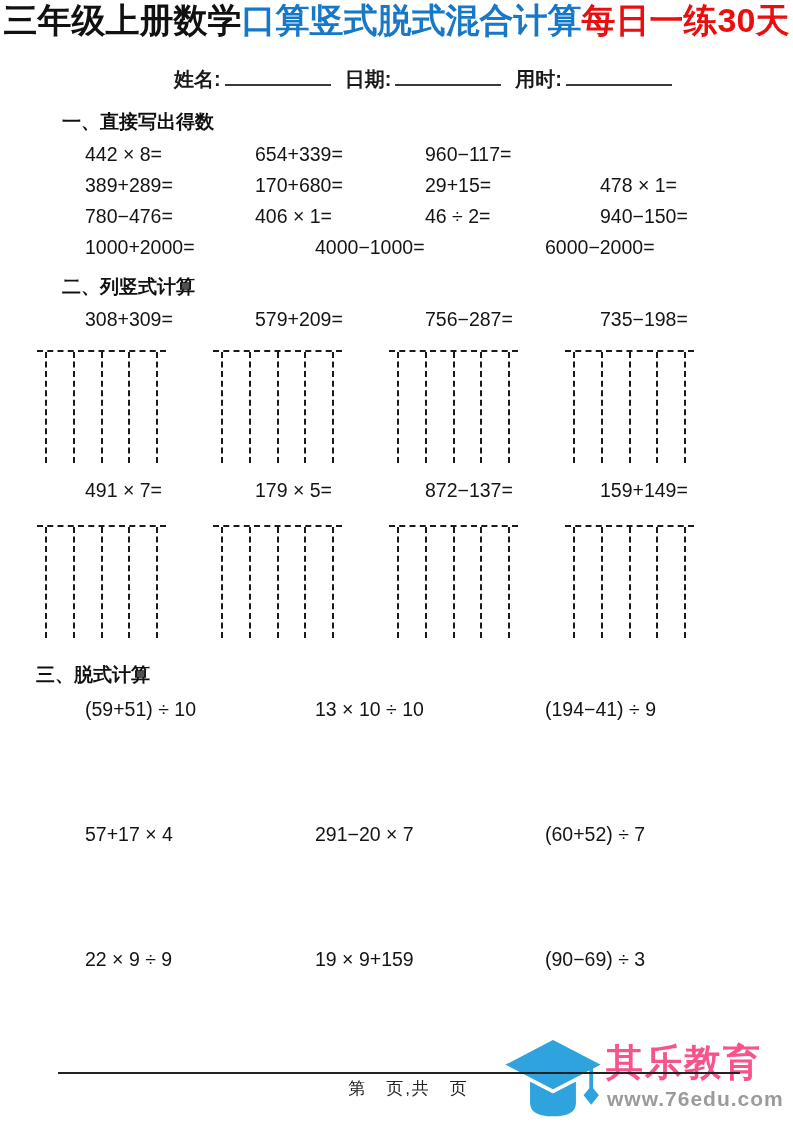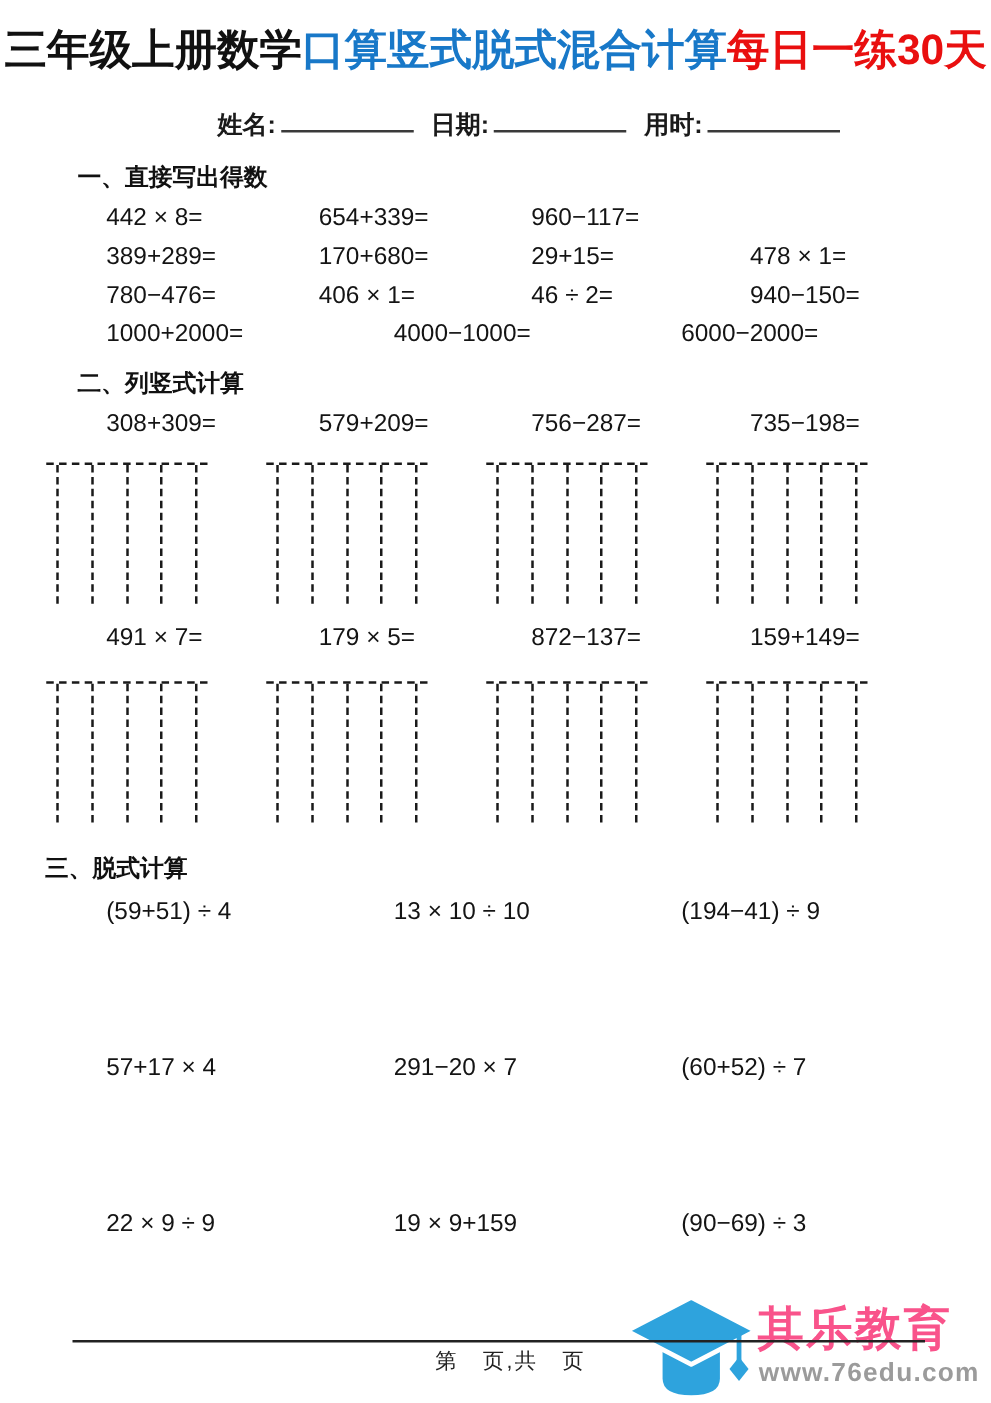--- a/index.html
+++ b/index.html
@@ -7,21 +7,20 @@
     position:relative;
     width:793px;height:1122px;
     background:#fff;
     overflow:hidden;
     font-family:"Liberation Sans", sans-serif;
     color:#141414;
   }
   
   .title{
     margin:0;
-    padding-top:20px;
     text-align:center;
     font-size:34px;
     font-weight:bold;
     letter-spacing:0px;
     line-height:40px;
     white-space:nowrap;
   }
   .title .t-black{color:#111111;}
   .title .t-blue{color:#1878c8;}
   .title .t-red{color:#e90f0f;}
@@ -250,21 +249,21 @@
         <i></i>
         <i></i>
         <i></i>
         <i></i>
       </div>
   </div>
 
   <div class="sec-heading offform-heading">三、脱式计算</div>
 
   <div class="row3 off-row">
-    <span>(59+51) ÷ 4</span>
+    <span>(59+51) ÷ 10</span>
     <span>13 × 10 ÷ 10</span>
     <span>(194−41) ÷ 9</span>
   </div>
   <div class="row3 off-row">
     <span>57+17 × 4</span>
     <span>291−20 × 7</span>
     <span>(60+52) ÷ 7</span>
   </div>
   <div class="row3 off-row">
     <span>22 × 9 ÷ 9</span>

